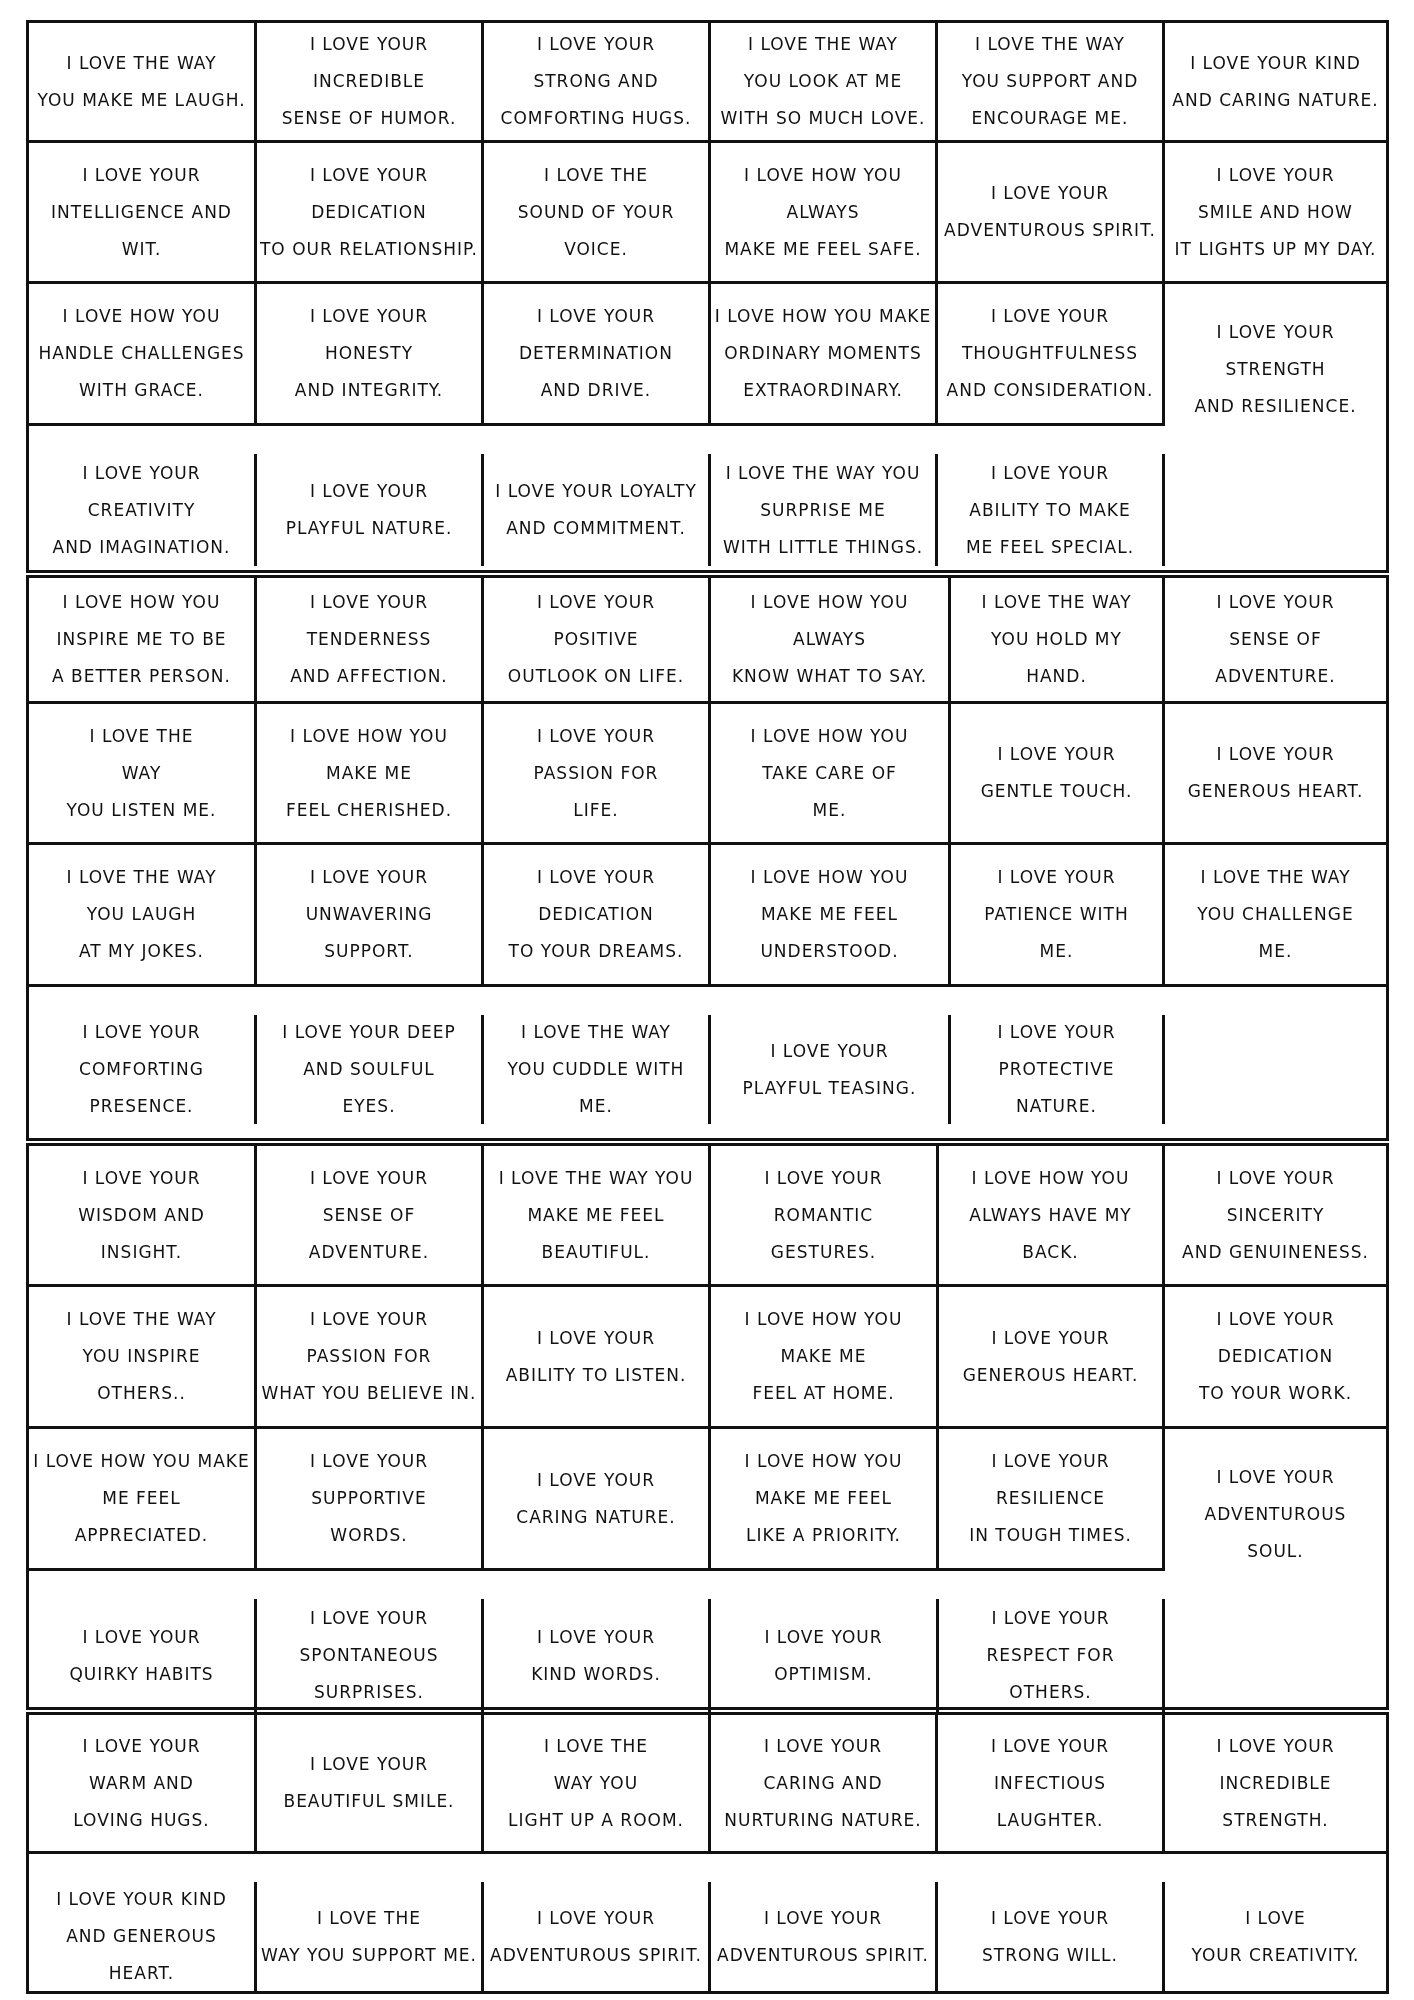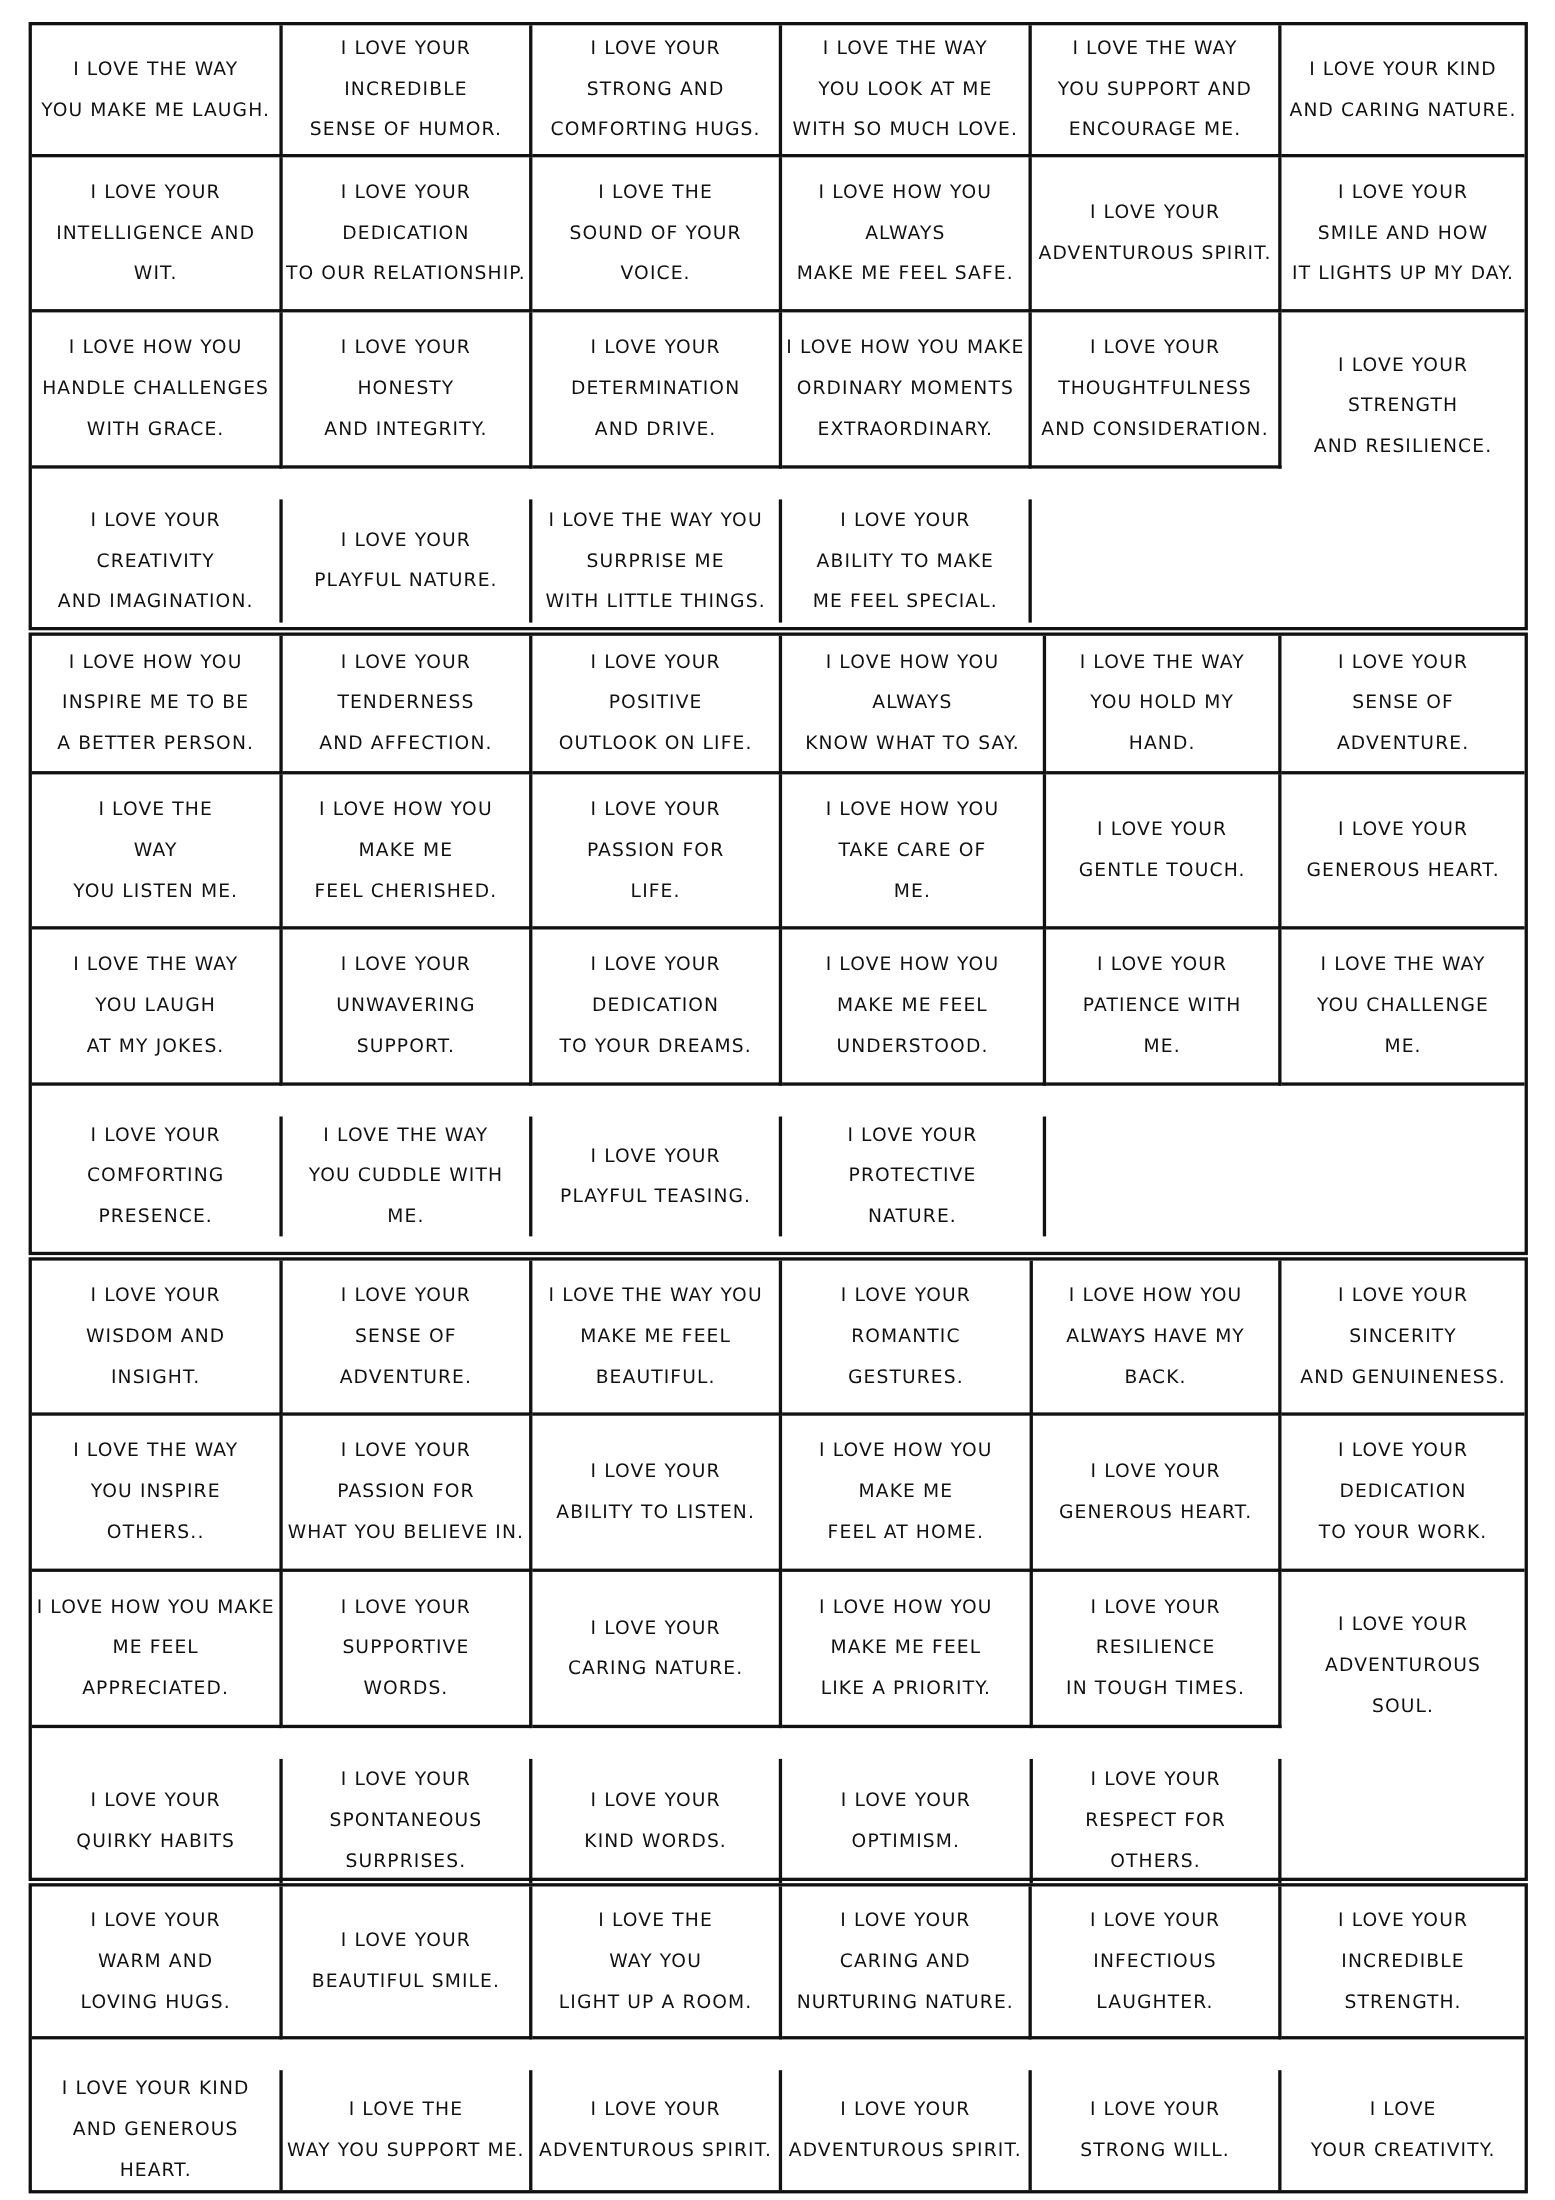--- a/index.html
+++ b/index.html
@@ -135,20 +135,24 @@
     <div class="card lastrow">
         <span class="card-text">I love Your
 creativity
 and imagination.</span>
       </div>
     <div class="card lastrow">
         <span class="card-text">I love Your
 playful nature.</span>
       </div>
     <div class="card lastrow">
+        <span class="card-text">I love Your loyalty
+and commitment.</span>
+      </div>
+    <div class="card lastrow">
         <span class="card-text">I love the way You
 Surprise me
 with little things.</span>
       </div>
     <div class="card lastrow">
         <span class="card-text">I love Your
 ability to make
 me feel Special.</span>
       </div>
   </div>
@@ -244,20 +248,25 @@
 You challenge
 me.</span>
       </div>
 
     <div class="card lastrow">
         <span class="card-text">I love Your
 comforting
 presence.</span>
       </div>
     <div class="card lastrow">
+        <span class="card-text">I love Your deep
+and Soulful
+eyes.</span>
+      </div>
+    <div class="card lastrow">
         <span class="card-text">I love the way
 You cuddle with
 me.</span>
       </div>
     <div class="card lastrow">
         <span class="card-text">I love Your
 playful teasing.</span>
       </div>
     <div class="card lastrow">
         <span class="card-text">I love Your

